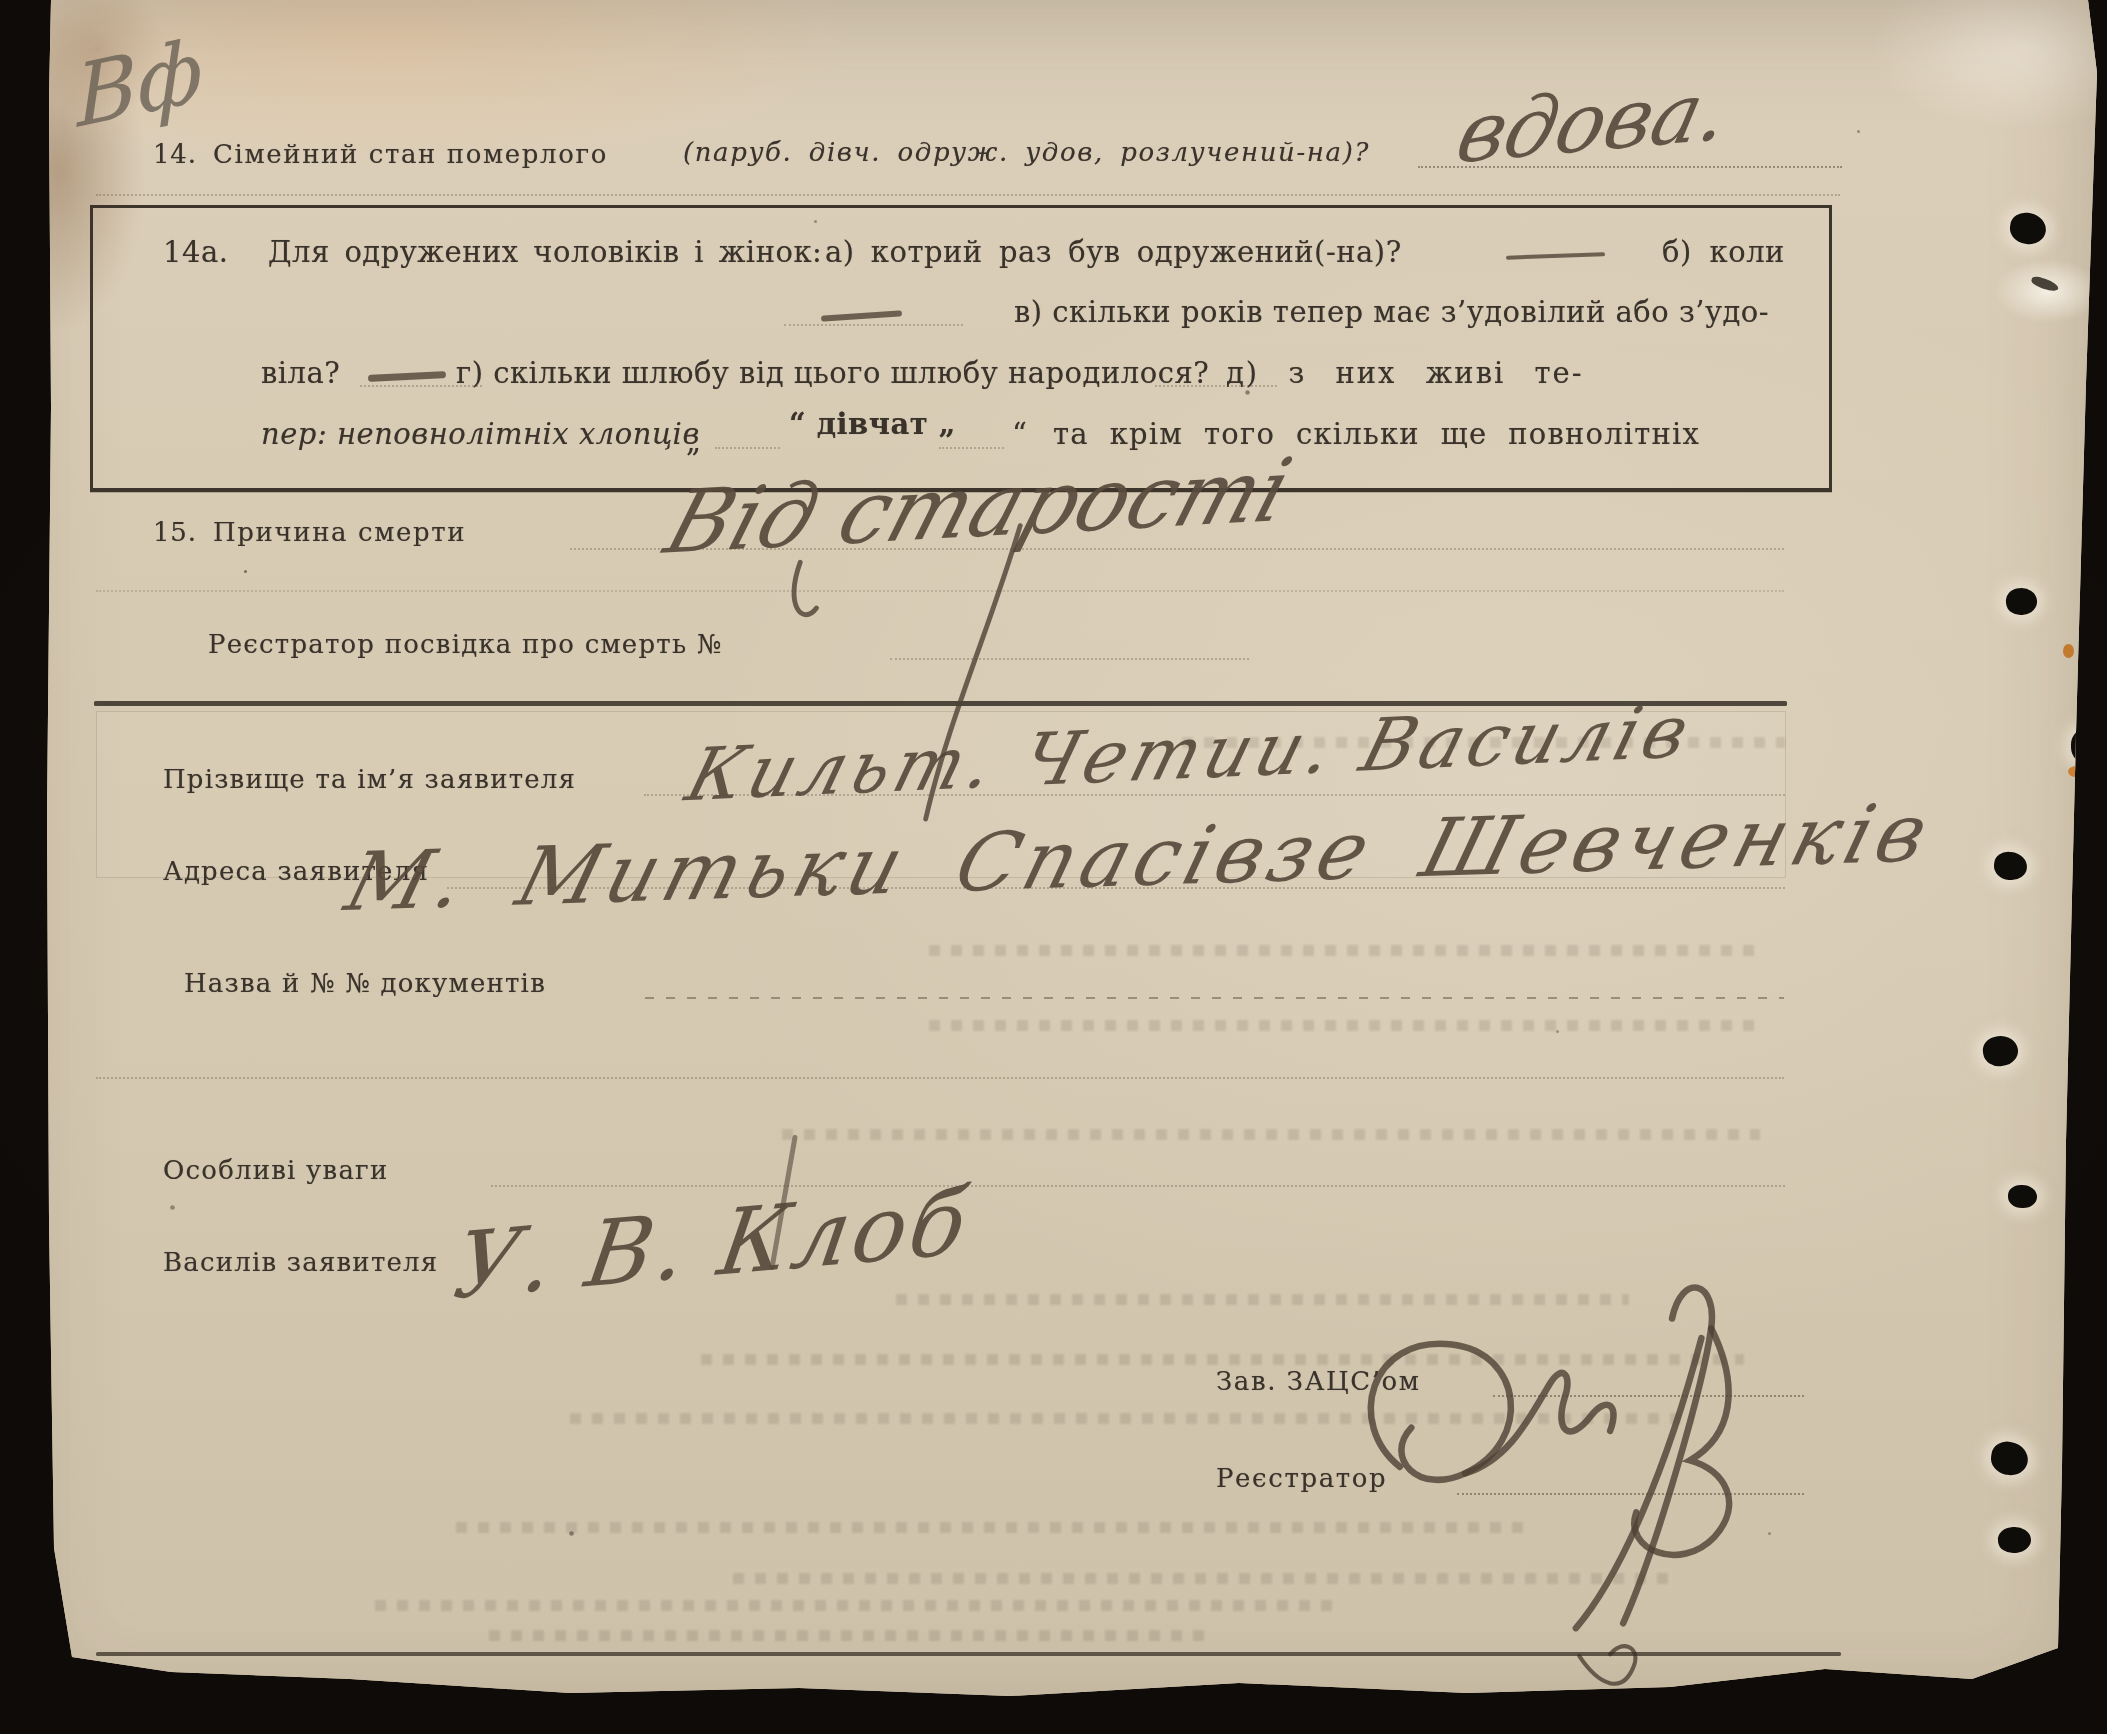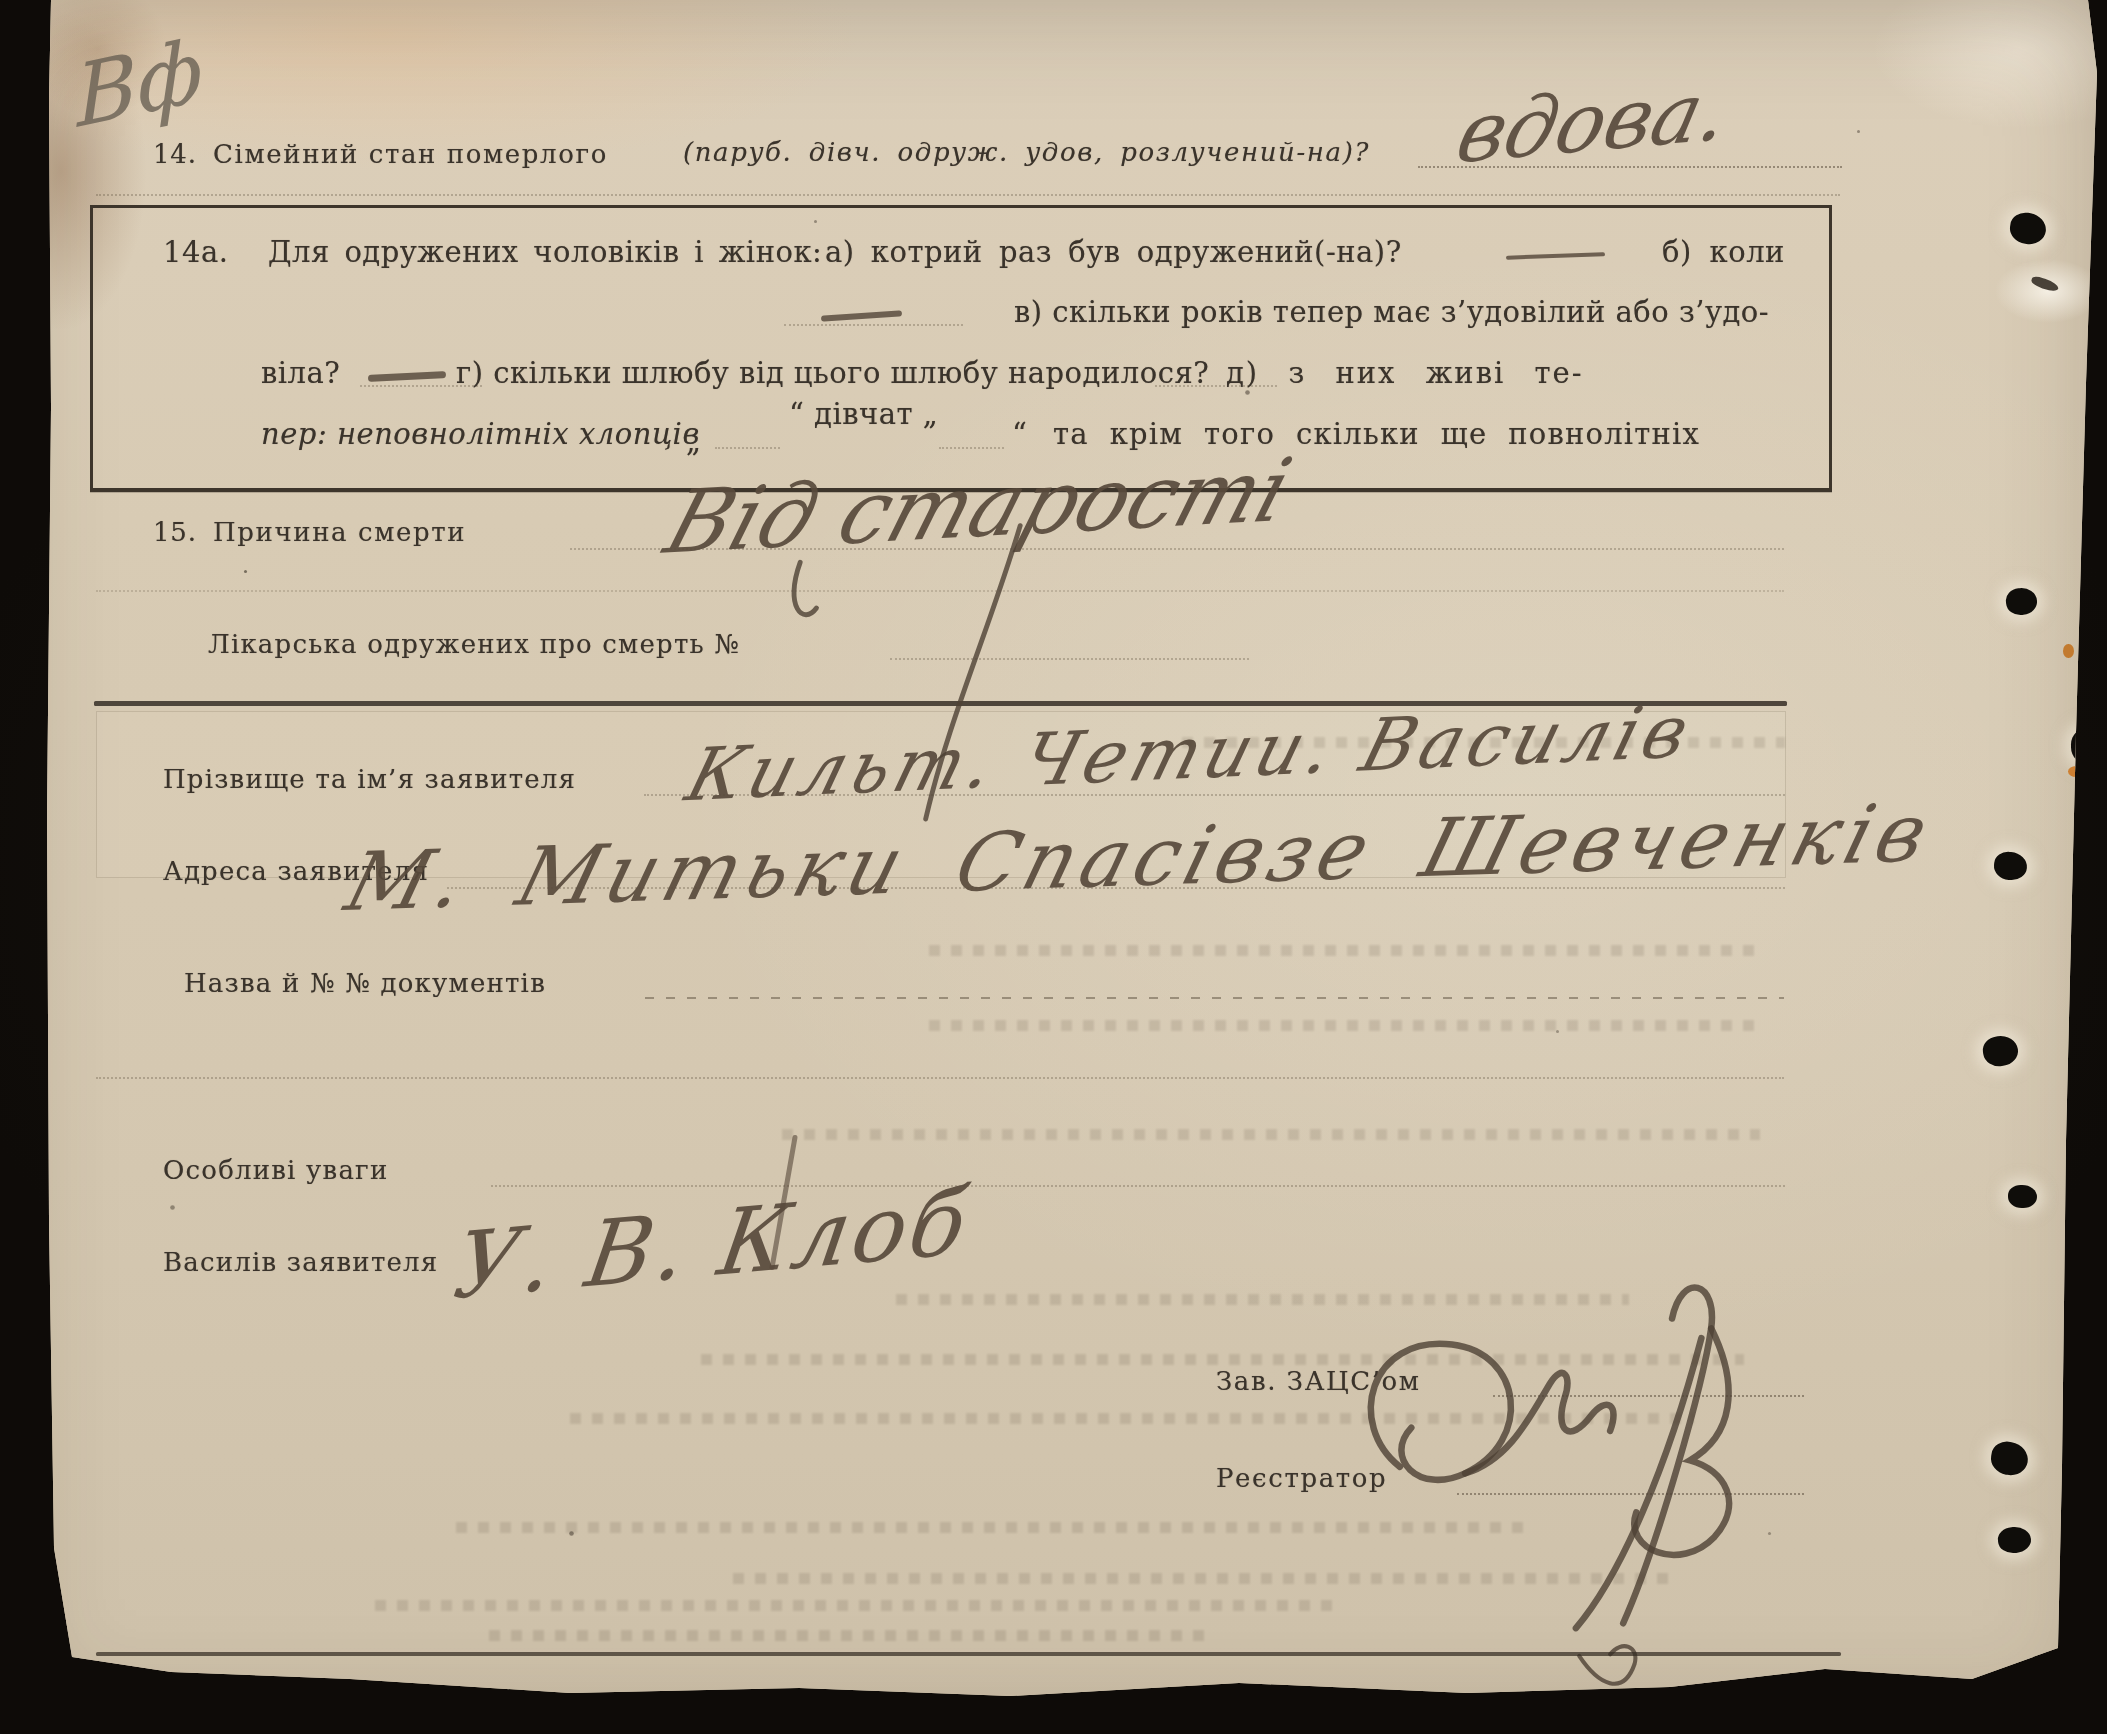--- a/index.html
+++ b/index.html
@@ -80,32 +80,32 @@
     <div class="pt box-pt" style="left:261px;top:356px;">віла?</div>
     <div class="dl dl-faint" style="left:360px;top:385px;width:122px;"></div>
     <div class="inkdash" style="left:368px;top:373px;width:78px;height:7.3px;transform:rotate(-3deg);border-radius:6.5px;"></div>
     <div class="pt box-pt" style="left:456px;top:356px;">г) скільки шлюбу від цього шлюбу народилося?</div>
     <div class="dl dl-faint" style="left:1155px;top:385px;width:122px;"></div>
     <div class="pt box-pt" style="left:1226px;top:356px;word-spacing:18px;letter-spacing:2px;">д) з них живі те-</div>
 
     <div class="pt box-pt" style="left:261px;top:417px;font-style:italic;">пер: неповнолітніх хлопців</div>
     <div class="pt box-pt" style="left:686px;top:424px;">„</div>
     <div class="dl dl-faint" style="left:715px;top:447px;width:65px;"></div>
-    <div class="pt box-pt" style="left:789px;top:397px;">“ дівчат „</div>
+    <div class="pt box-pt" style="left:789px;top:407px;font-weight:bold;">“ дівчат „</div>
     <div class="dl dl-faint" style="left:939px;top:447px;width:65px;"></div>
     <div class="pt box-pt" style="left:1012px;top:417px;">“</div>
     <div class="pt box-pt" style="left:1053px;top:417px;word-spacing:10.6px;letter-spacing:1.2px;">та крім того скільки ще повнолітніх</div>
 
     <div class="pt" style="left:153px;top:517px;">15.</div>
     <div class="pt" style="left:213px;top:517px;letter-spacing:1.6px;">Причина смерти</div>
     <div class="dl dl-faint" style="left:570px;top:548px;width:1214px;"></div>
     <div class="dl dl-faint" style="left:96px;top:590px;width:1688px;opacity:.7;"></div>
     <div class="hw" style="left:670px;top:456px;font-size:86px;transform:rotate(-3deg) skewX(-20deg);">Від старості</div>
 
-    <div class="pt" style="left:208px;top:629px;letter-spacing:1.2px;">Лікарська одружених про смерть №</div>
+    <div class="pt" style="left:208px;top:629px;letter-spacing:1.2px;">Реєстратор посвідка про смерть №</div>
     <div class="dl dl-faint" style="left:890px;top:658px;width:359px;"></div>
 
     <div class="rule" style="left:94px;top:701px;width:1693px;height:4.9px;"></div>
     <div class="panel" style="left:96px;top:711px;width:1688px;height:165px;"></div>
 
     <div class="pt" style="left:163px;top:764px;letter-spacing:1.2px;">Прізвище та ім’я заявителя</div>
     <div class="dl dl-faint" style="left:644px;top:794px;width:1141px;"></div>
     <div class="hw" style="left:689px;top:711px;font-size:72px;letter-spacing:4.9px;transform:rotate(-2.5deg) skewX(-18deg);">Кильт. Четии. Василів</div>
 
     <div class="pt" style="left:163px;top:856px;letter-spacing:1.2px;">Адреса заявителя</div>

